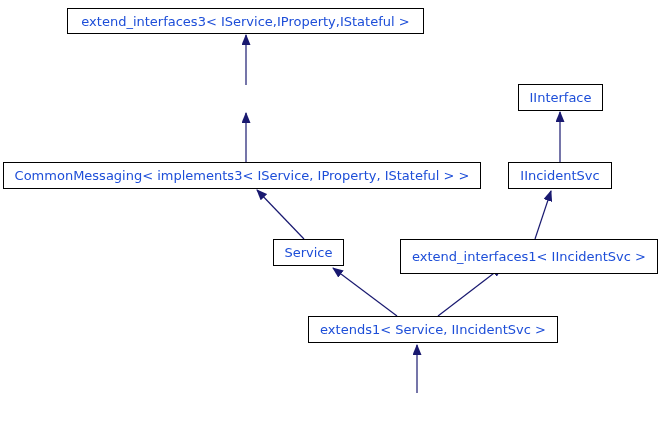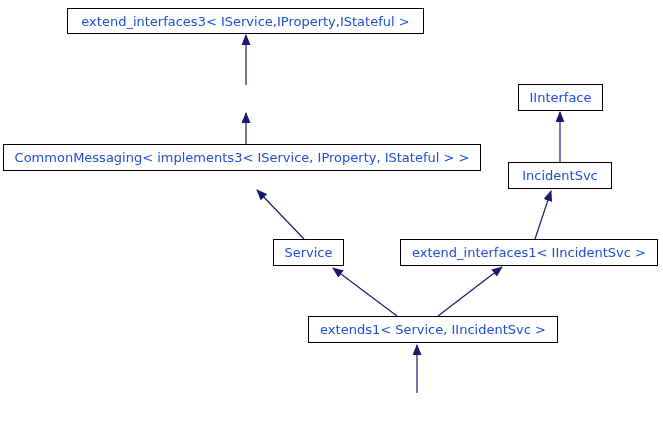--- a/index.html
+++ b/index.html
@@ -66,26 +66,26 @@
     <line x1="397" y1="316" x2="333" y2="268" stroke="#191970" stroke-width="1.2" marker-end="url(#arrow)"></line>
 
     <line x1="438" y1="316" x2="502" y2="267" stroke="#191970" stroke-width="1.2" marker-end="url(#arrow)"></line>
 
     <line x1="417" y1="393" x2="417" y2="345" stroke="#191970" stroke-width="1.2" marker-end="url(#arrow)"></line>
   </svg>
 
   <div class="node" style="left:67px; top:8px; width:357px; height:26px;">extend_interfaces3&lt; IService,IProperty,IStateful &gt;</div>
 
 
-  <div class="node" style="left:3px; top:144px; width:478px; height:27px;">CommonMessaging&lt; implements3&lt; IService, IProperty, IStateful &gt; &gt;</div>
+  <div class="node" style="left:3px; top:162px; width:478px; height:27px;">CommonMessaging&lt; implements3&lt; IService, IProperty, IStateful &gt; &gt;</div>
 
   <div class="node" style="left:273px; top:239px; width:71px; height:27px;">Service</div>
 
   <div class="node" style="left:518px; top:84px; width:85px; height:27px;">IInterface</div>
 
-  <div class="node" style="left:508px; top:162px; width:104px; height:27px;">IncidentSvc</div>
+  <div class="node" style="left:508px; top:162px; width:104px; height:27px;">IIncidentSvc</div>
 
-  <div class="node" style="left:400px; top:239px; width:258px; height:27px;">extend_interfaces1&lt; IIncidentSvc &gt;</div>
+  <div class="node" style="left:400px; top:239px; width:258px; height:35px;">extend_interfaces1&lt; IIncidentSvc &gt;</div>
 
   <div class="node" style="left:308px; top:316px; width:250px; height:27px;">extends1&lt; Service, IIncidentSvc &gt;</div>
 
 
 </div>
 
 </body></html>

